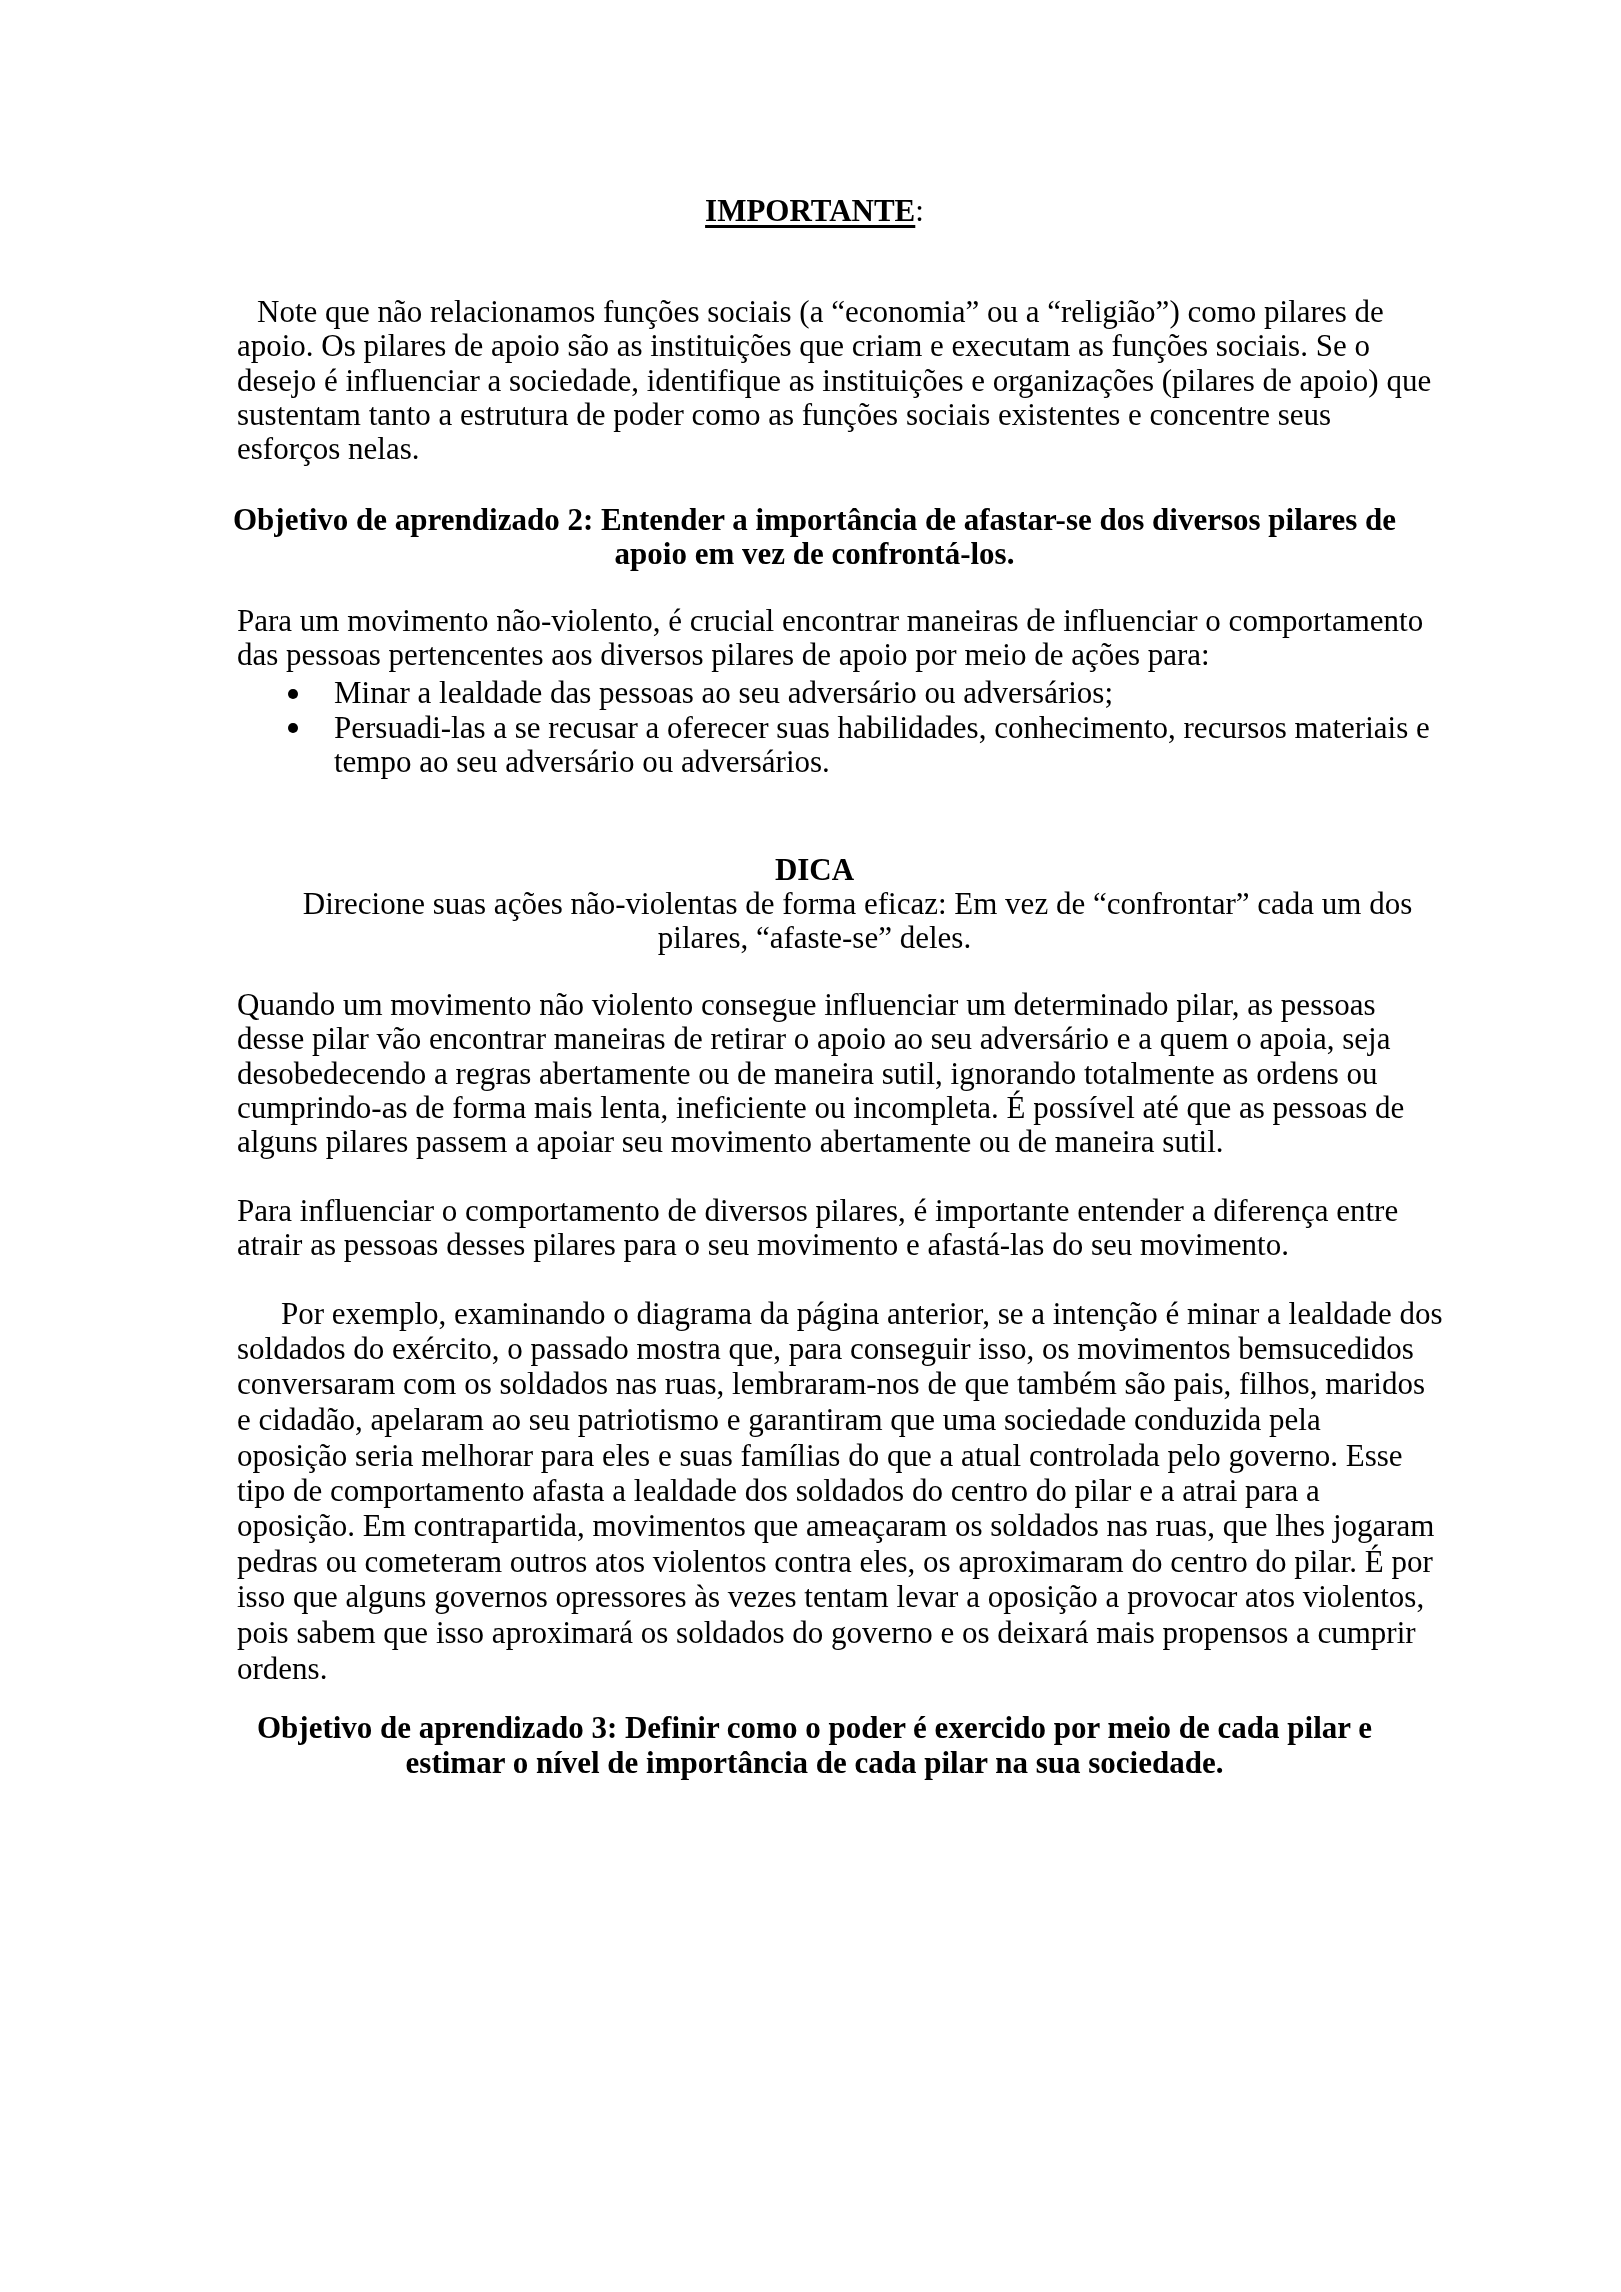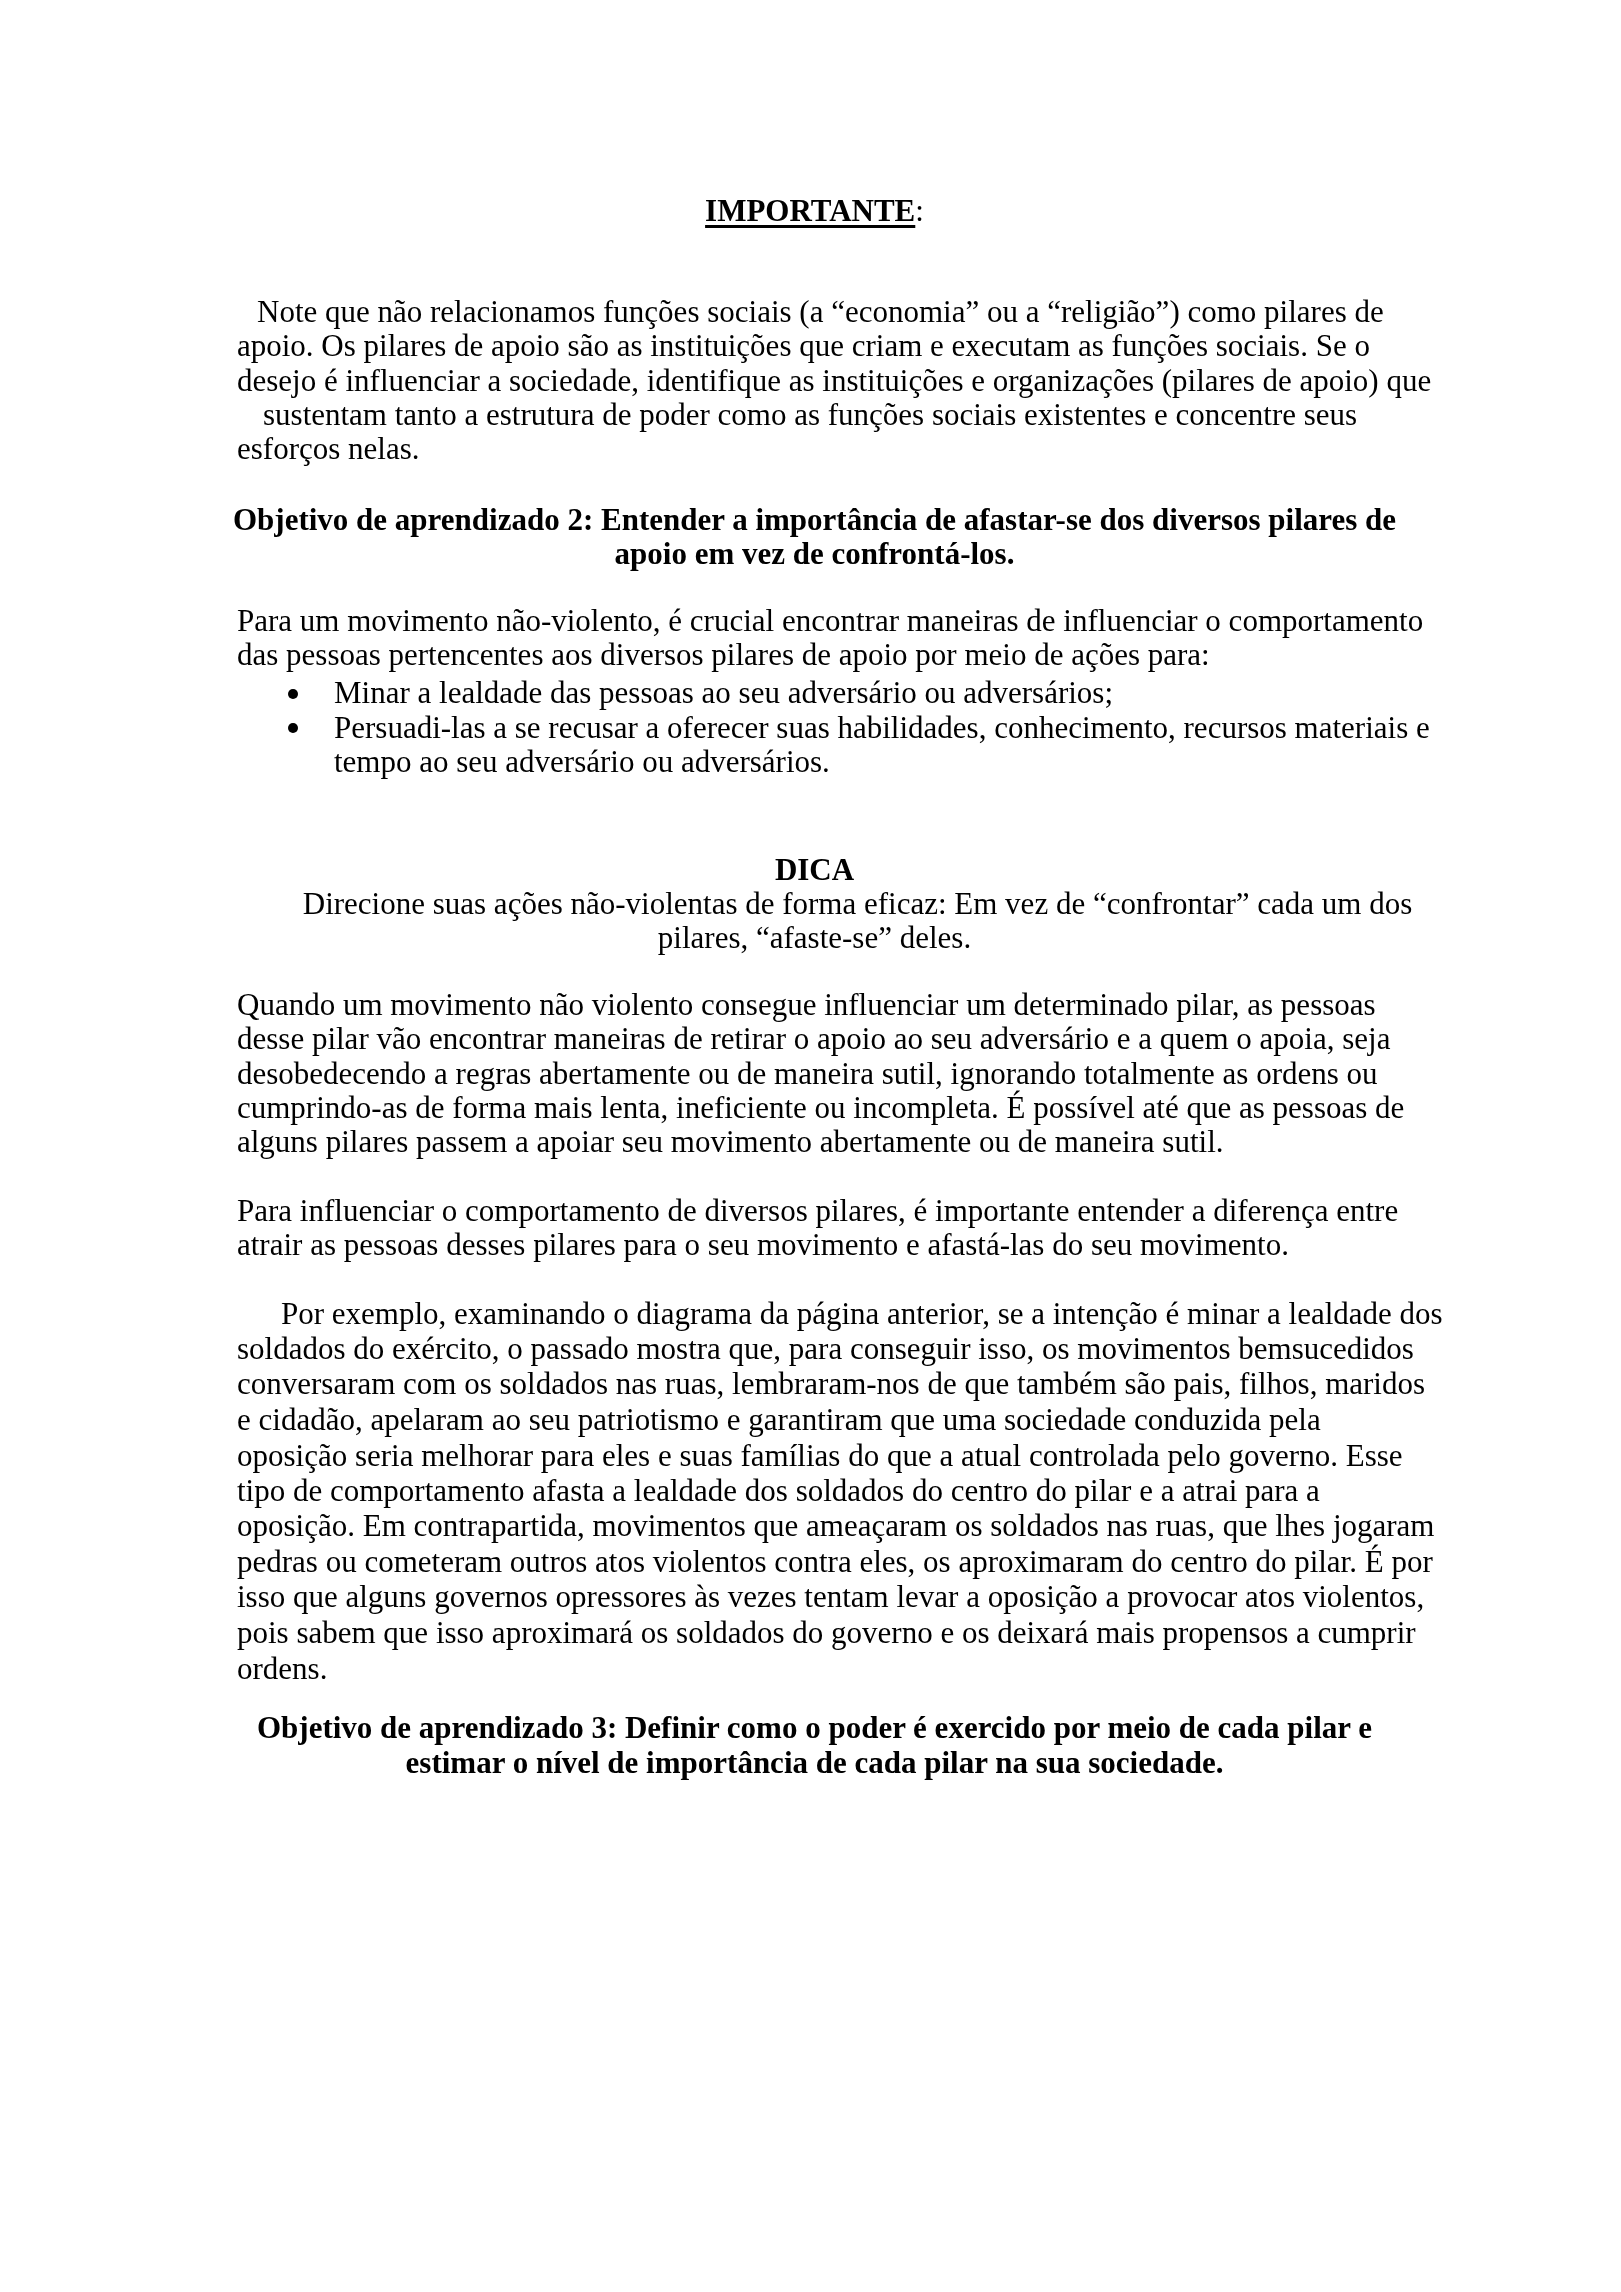--- a/index.html
+++ b/index.html
@@ -27,21 +27,21 @@
 <body>
 
 <div class="page">
 
   <div class="line center bold" style="top:194px;"><span class="u">IMPORTANTE</span><span style="font-weight:normal">:</span></div>
 
   <div>
     <div class="line left" style="top:295px;margin-left:20px;">Note que não relacionamos funções sociais (a “economia” ou a “religião”) como pilares de</div>
     <div class="line left" style="top:329px;">apoio. Os pilares de apoio são as instituições que criam e executam as funções sociais. Se o</div>
     <div class="line left" style="top:364px;">desejo é influenciar a sociedade, identifique as instituições e organizações (pilares de apoio) que</div>
-    <div class="line left" style="top:398px;margin-left:26px;">sustentam tanto a estrutura de poder como as funções sociais existentes e concentre seus</div>
+    <div class="line left" style="top:398px;">sustentam tanto a estrutura de poder como as funções sociais existentes e concentre seus</div>
     <div class="line left" style="top:432px;">esforços nelas.</div>
   </div>
 
   <div>
     <div class="line center bold" style="top:503px;">Objetivo de aprendizado 2: Entender a importância de afastar-se dos diversos pilares de</div>
     <div class="line center bold" style="top:537px;">apoio em vez de confrontá-los.</div>
   </div>
 
   <div>
     <div class="line left" style="top:604px;">Para um movimento não-violento, é crucial encontrar maneiras de influenciar o comportamento</div>

